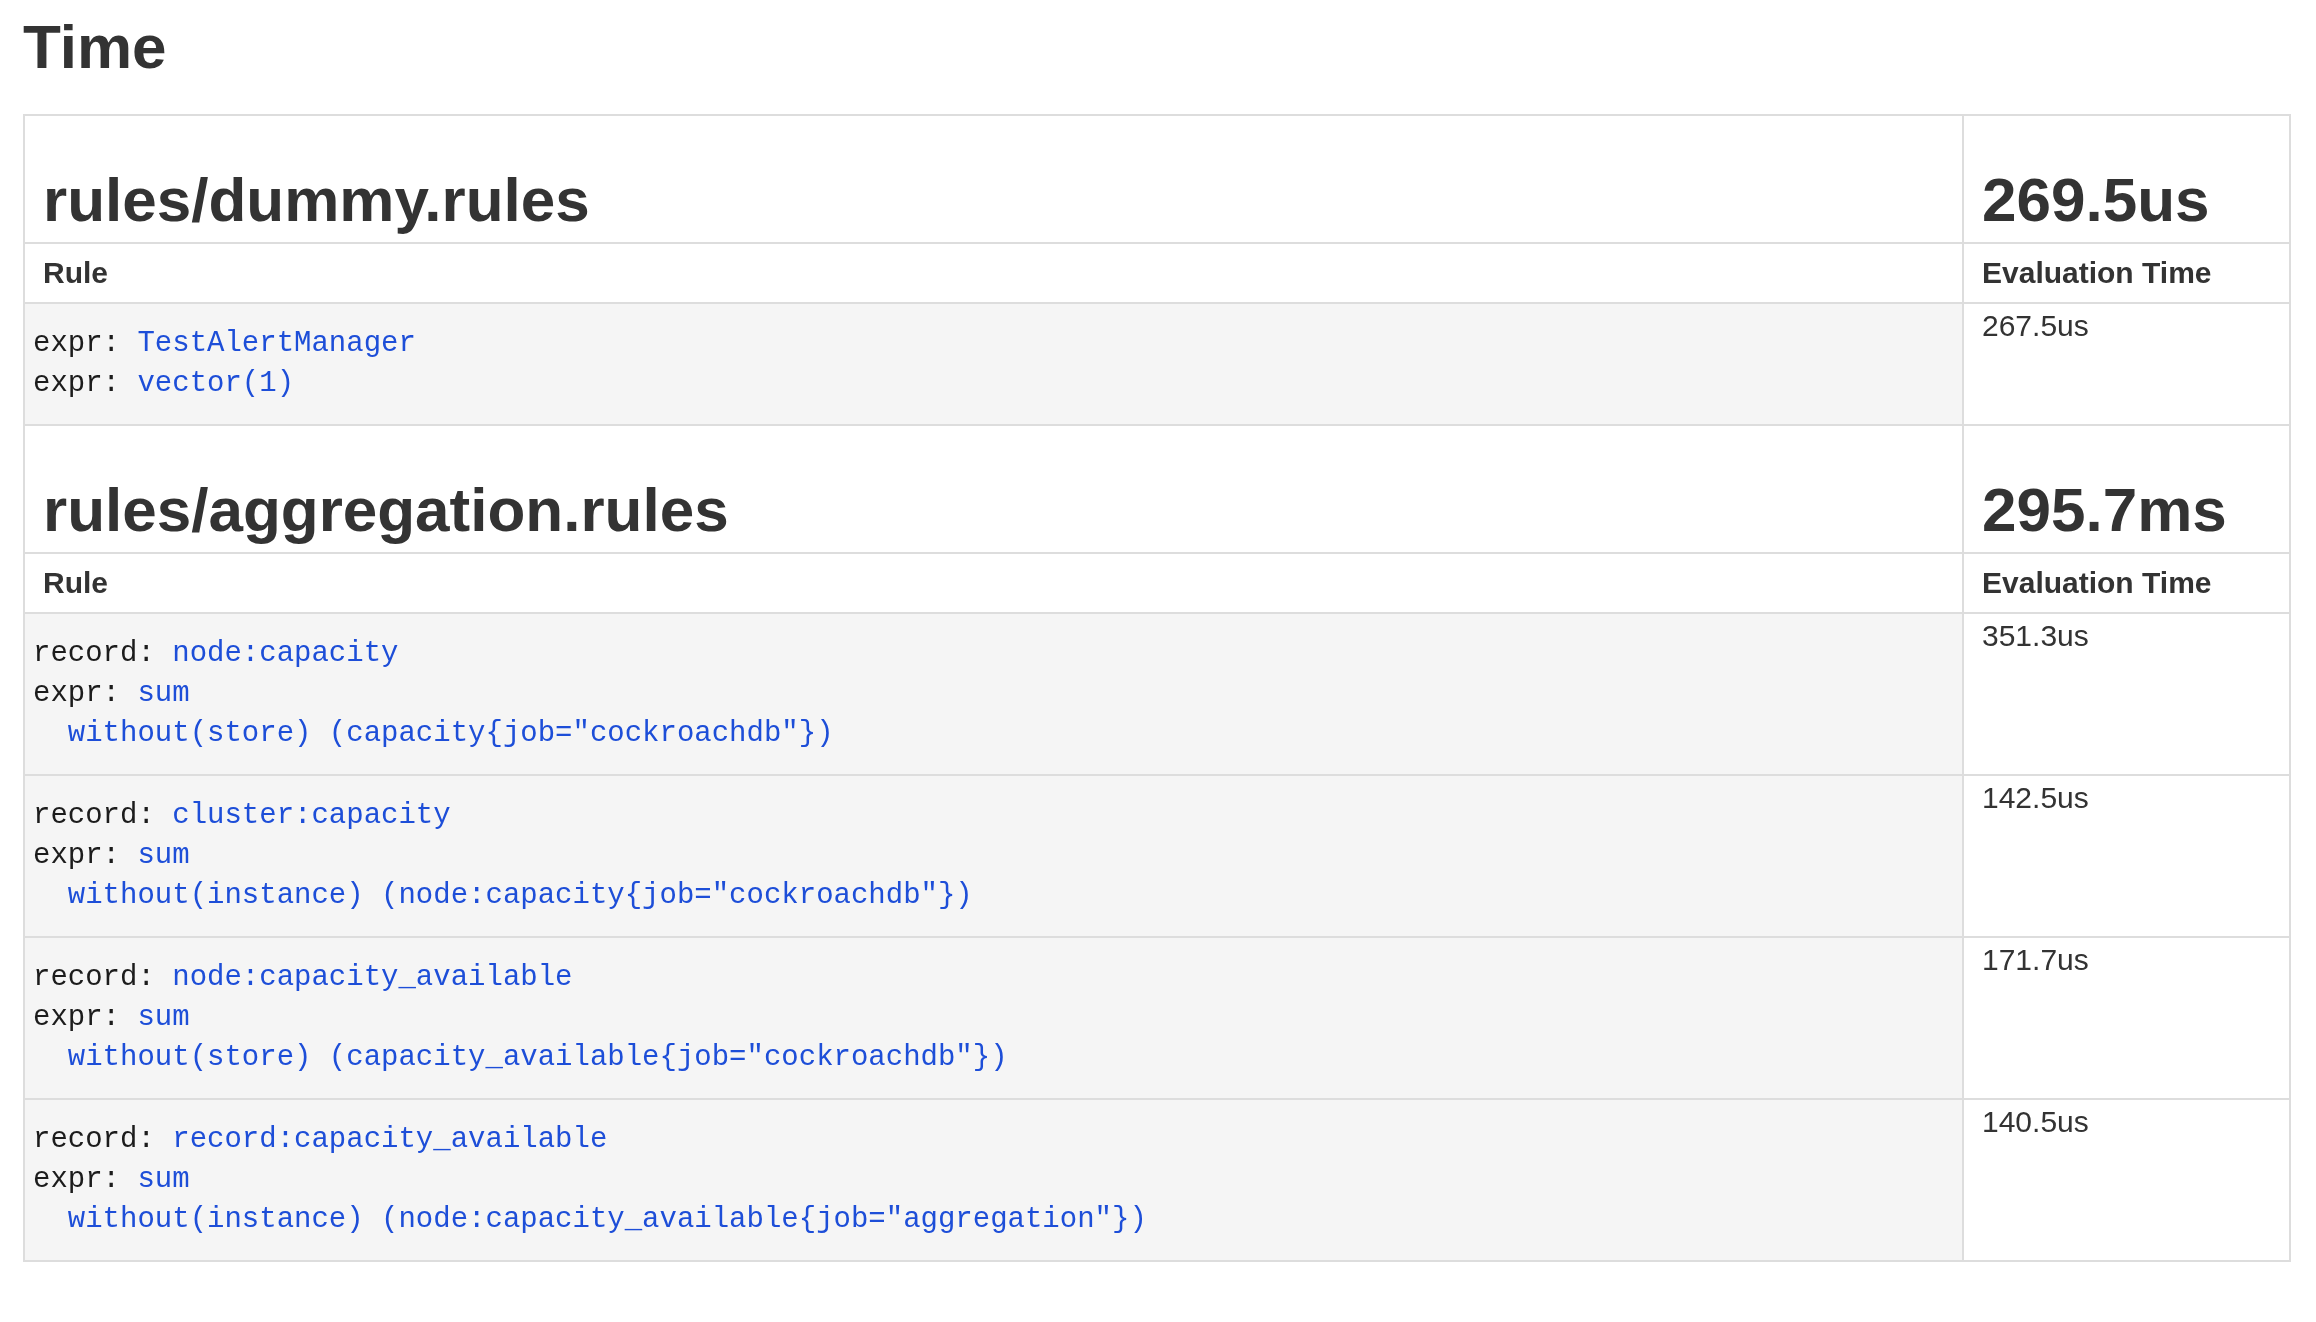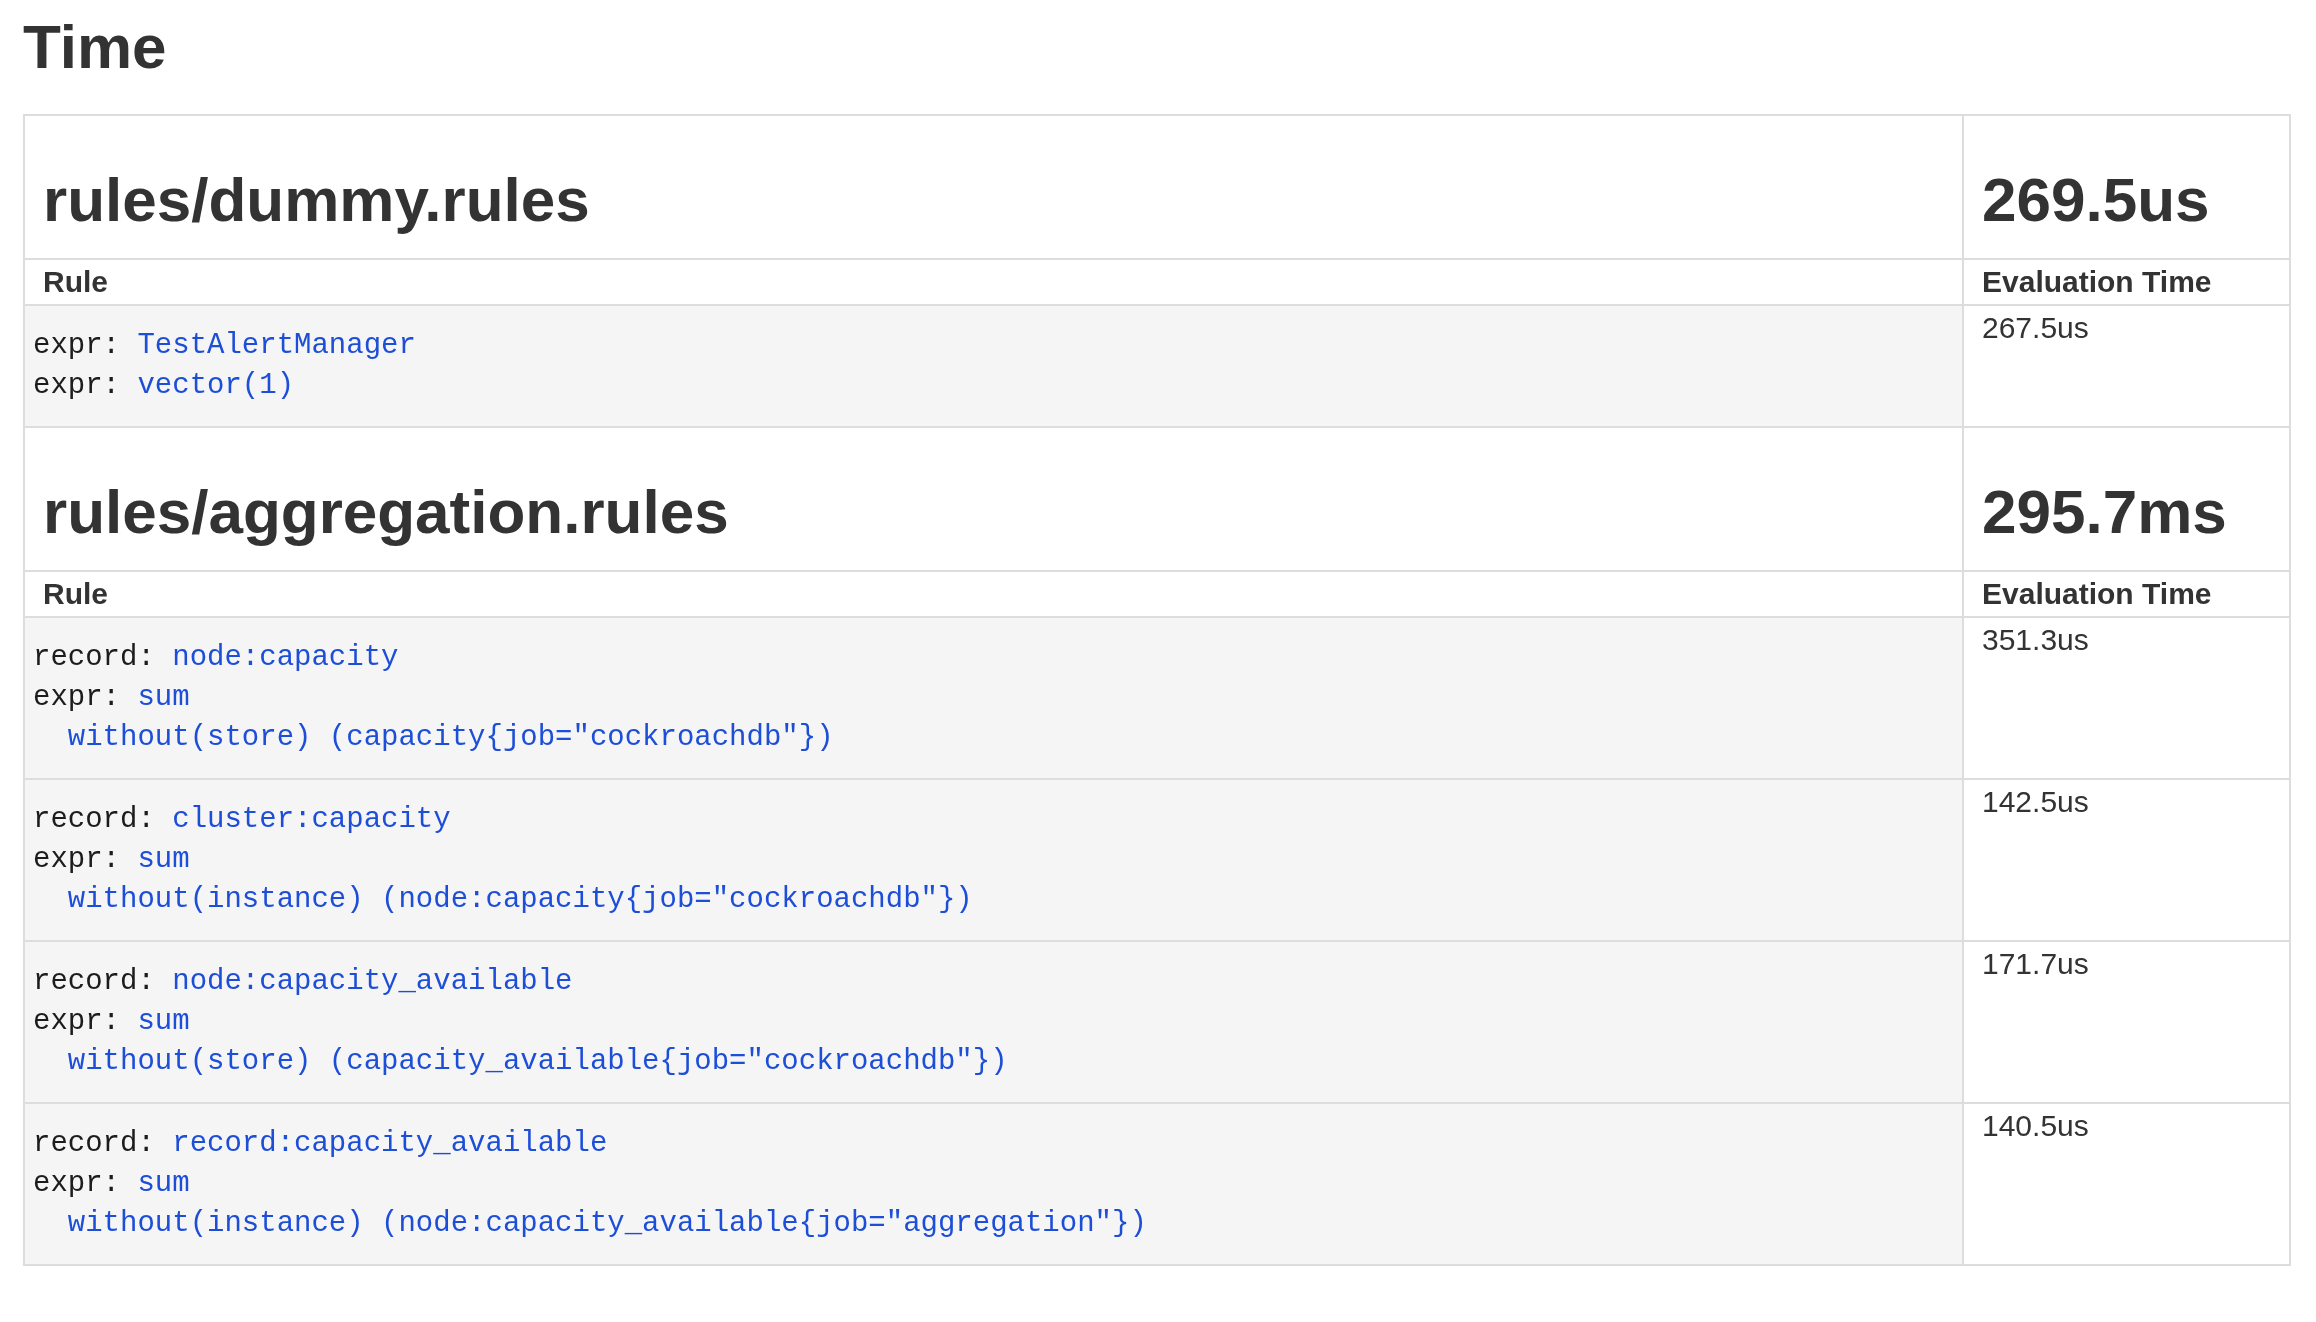--- a/index.html
+++ b/index.html
@@ -27,33 +27,33 @@
     border-collapse: collapse;
     table-layout: fixed;
   }
   col.time-col { width: 327px; }
   td, th {
     border: 2px solid #dddddd;
     vertical-align: top;
     text-align: left;
   }
   
-  td.group-title-cell { padding: 50px 18px 24px 18px; background: #ffffff; }
+  td.group-title-cell { padding: 50px 18px 8px 18px; background: #ffffff; }
   td.group-title-cell h2 {
     margin: 0;
     font-size: 62px;
     line-height: 68px;
     font-weight: 600;
     color: #333333;
     white-space: nowrap;
     overflow: hidden;
   }
   
   th.col-head {
-    padding: 4px 18px;
+    padding: 11px 18px;
     font-size: 30px;
     line-height: 36px;
     font-weight: 700;
     background: #ffffff;
   }
   
   td.rule-cell {
     background: #f5f5f5;
     padding: 20px 18px 20px 8px;
   }

